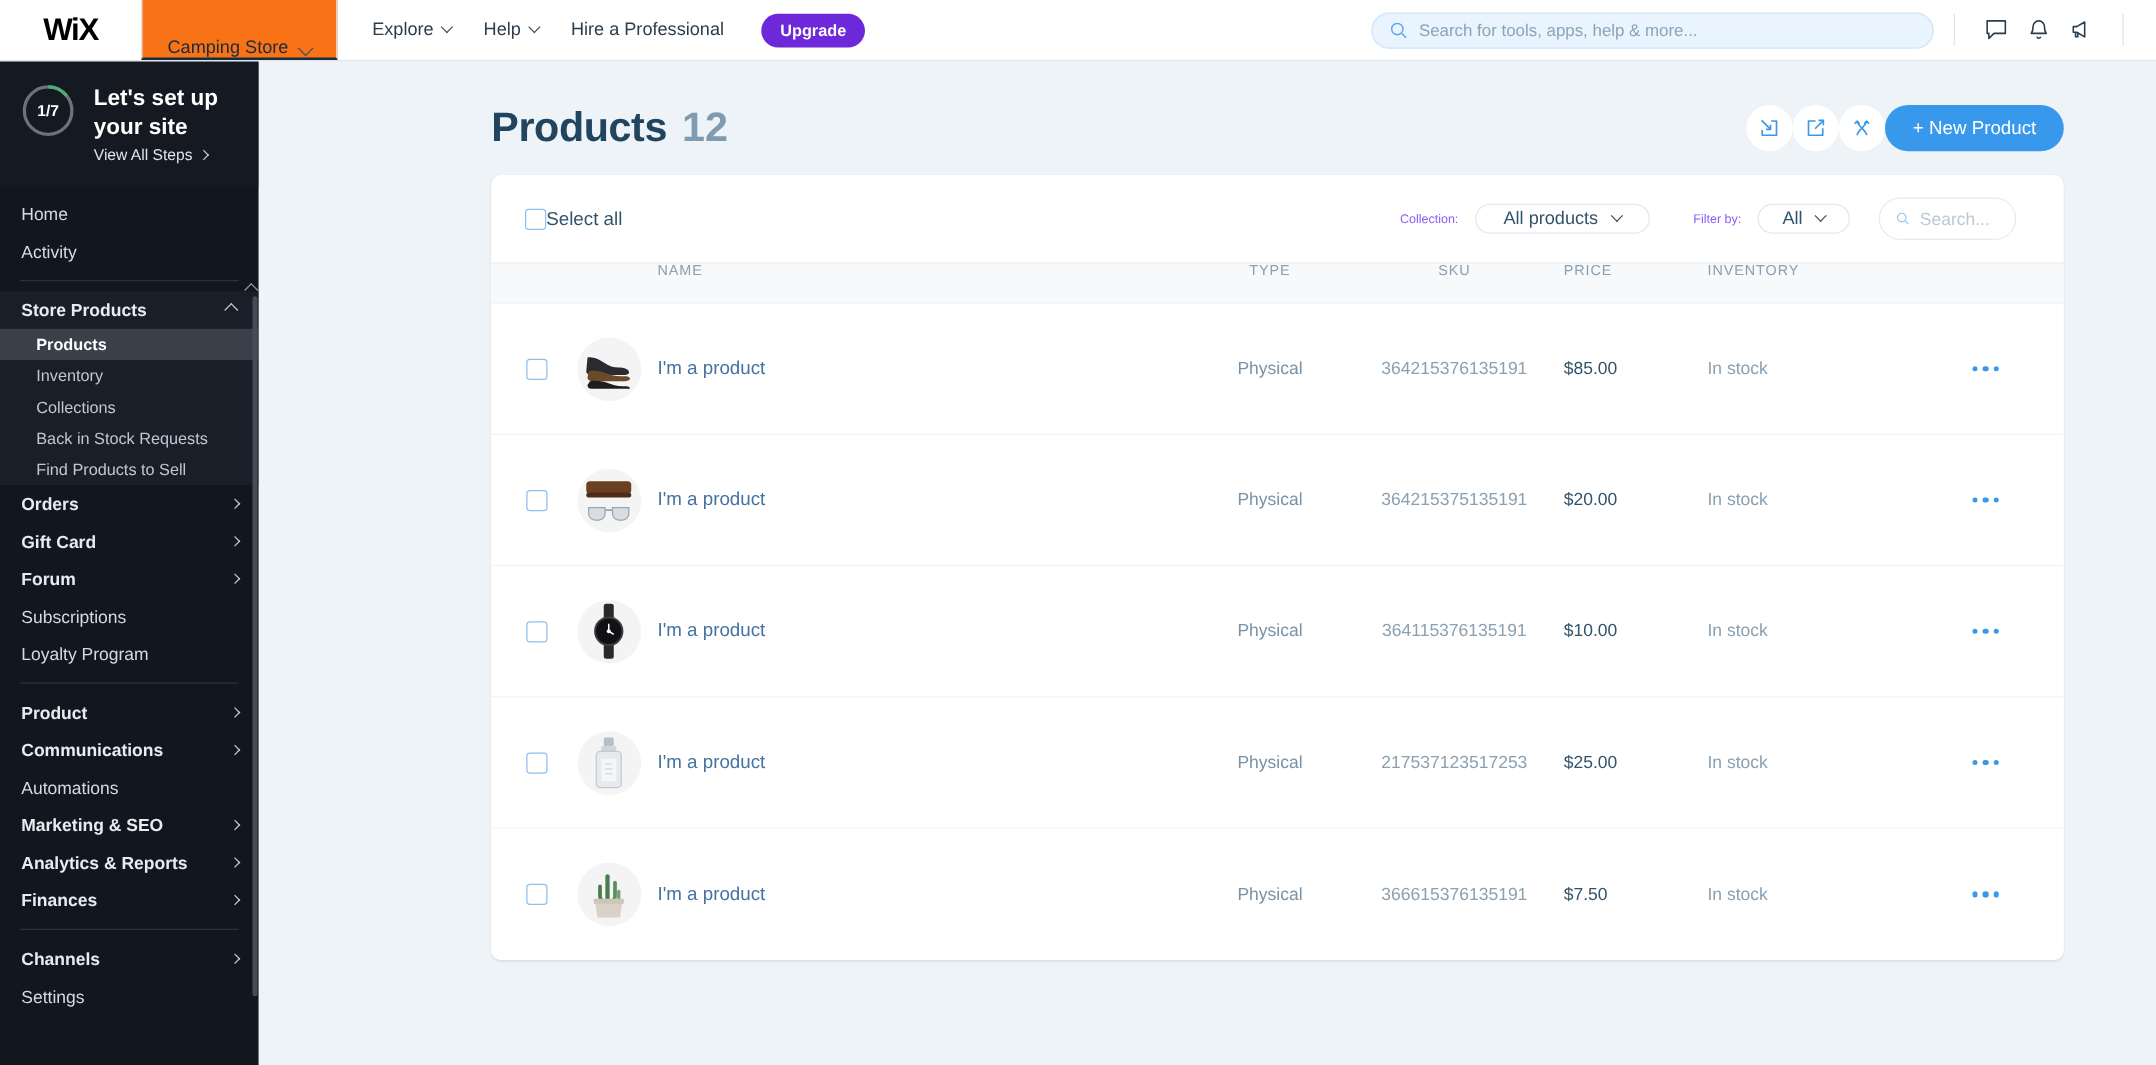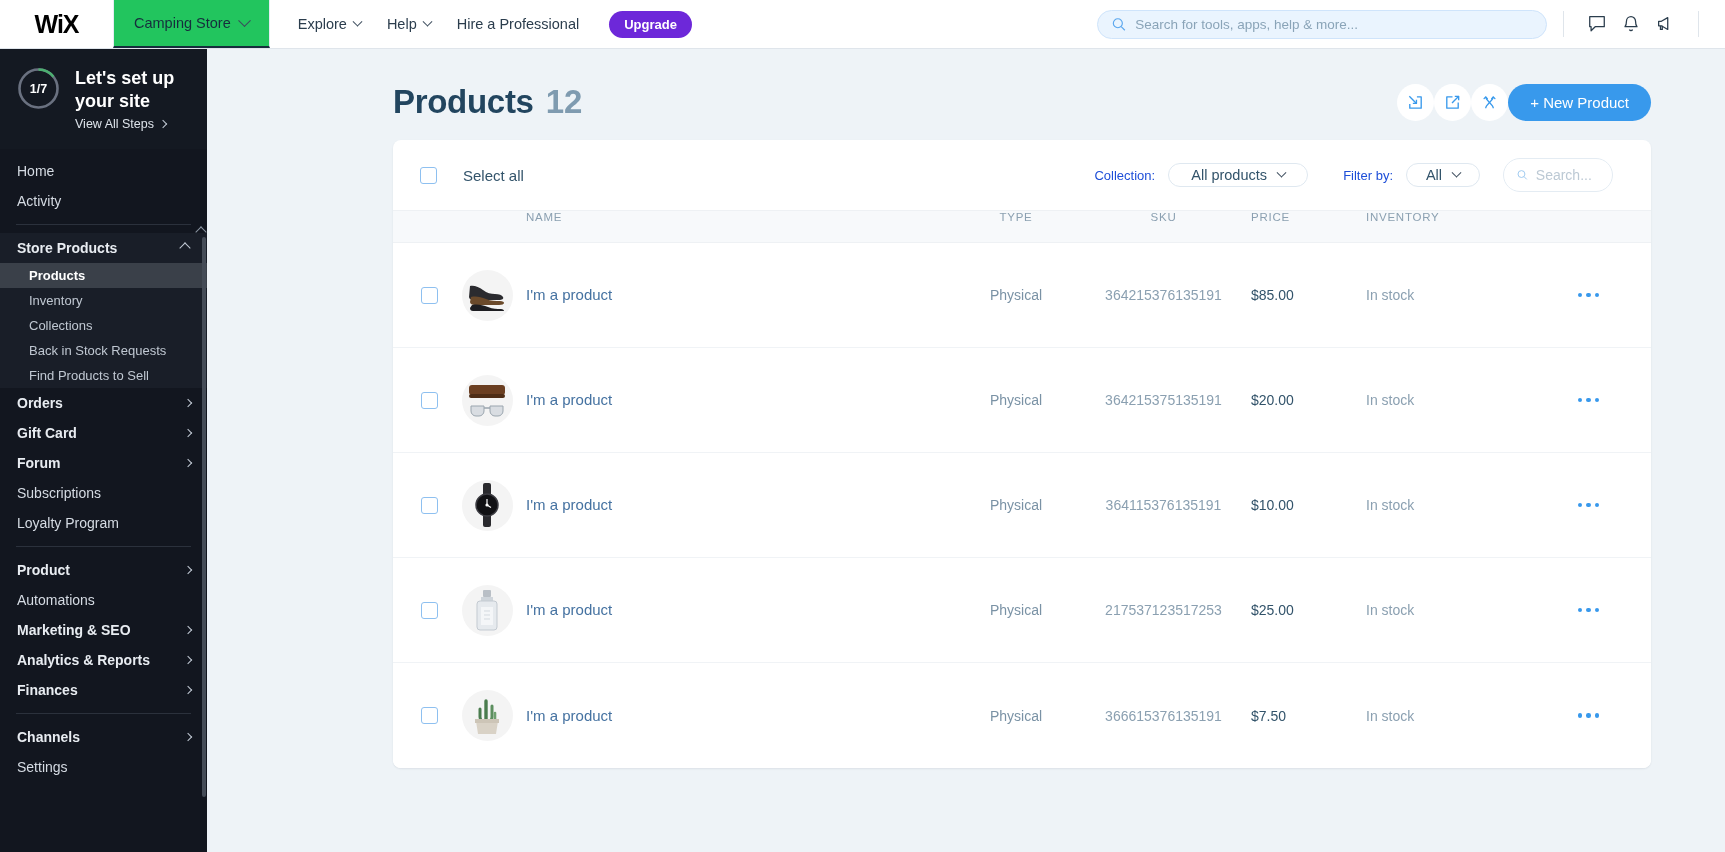--- a/index.html
+++ b/index.html
@@ -15,22 +15,22 @@
   .topbar {
     height:49px; background:#ffffff; display:flex; align-items:stretch;
     border-bottom:1px solid #dfe5eb; position:relative; z-index:30;
   }
   .wix-logo {
     width:113px; display:flex; align-items:center; justify-content:center;
     font-size:25px; font-weight:bold; letter-spacing:-1px; color:#000;
     font-family:"Liberation Sans", sans-serif;
   }
   .site-chip {
-    display:flex; align-items:center; gap:9px; padding:0 20px;
-    background:#22c55e; border-left:1px solid #e4ecf3; border-right:1px solid #e4ecf3;
+    display:flex; align-items:flex-end; gap:9px; padding:0 20px;
+    background:#f97316; border-left:1px solid #e4ecf3; border-right:1px solid #e4ecf3;
     border-bottom:2px solid #162d3d;
     font-size:14.5px; color:#162d3d;
   }
   .caret { width:9px; height:9px; border-right:1.6px solid #3b4c5c; border-bottom:1.6px solid #3b4c5c;
     transform:rotate(45deg) translate(-2px,-2px); display:inline-block; }
   .caret.sm { width:7px; height:7px; border-width:1.4px; }
   .topnav { display:flex; align-items:center; gap:26px; padding-left:28px; }
   .topnav-item { display:flex; align-items:center; gap:7px; font-size:14.5px; color:#2b3d4d; cursor:pointer; }
   .upgrade-btn {
     background:#6d28d9; color:#fff; font-size:13px; font-weight:bold;
@@ -101,23 +101,23 @@
 
   .card {
     margin:19px 74px 0 186px; background:#fff; border-radius:8px;
     box-shadow:0 1px 2px rgba(22,45,61,.09); overflow:hidden;
   }
   .toolbar { height:70px; display:flex; align-items:center; padding:0 38px 0 27px; }
   .chk {
     width:17px; height:17px; border:1px solid #8ec0f0; border-radius:3px;
     background:#fff; cursor:pointer; flex:none;
   }
-  .select-all { font-size:15px; color:#32536a; margin-left:26px; cursor:pointer; }
+  .select-all { font-size:15px; color:#32536a; cursor:pointer; }
   .toolbar-right { margin-left:auto; display:flex; align-items:center; gap:13px; }
-  .field-label { font-size:13px; color:#1d4ed8; }
+  .field-label { font-size:10px; color:#8b5cf6; }
   .dropdown {
     border:1px solid #dfe8f0; border-radius:19px; height:24px; min-width:74px;
     display:flex; align-items:center; justify-content:center; gap:11px;
     padding:0 16px; font-size:14.5px; color:#32536a; cursor:pointer; background:#fff;
   }
   .dropdown.wide { min-width:140px; }
   .tbl-search {
     border:1px solid #e4ecf3; border-radius:19px; height:34px; width:110px;
     display:flex; align-items:center; gap:8px; padding:0 13px; margin-left:10px;
   }
@@ -272,20 +272,24 @@
     <div class="nav-item">
       <span>Subscriptions</span>
     </div>
     <div class="nav-item">
       <span>Loyalty Program</span>
     </div>
     <div class="nav-sep"></div>
 
     <div class="nav-item bold">
       <span>Product</span>
+      <span class="chev-r"></span>
+    </div>
+    <div class="nav-item bold">
+      <span>Communications</span>
       <span class="chev-r"></span>
     </div>
     <div class="nav-item">
       <span>Automations</span>
     </div>
     <div class="nav-item bold">
       <span>Marketing &amp; SEO</span>
       <span class="chev-r"></span>
     </div>
     <div class="nav-item bold">

